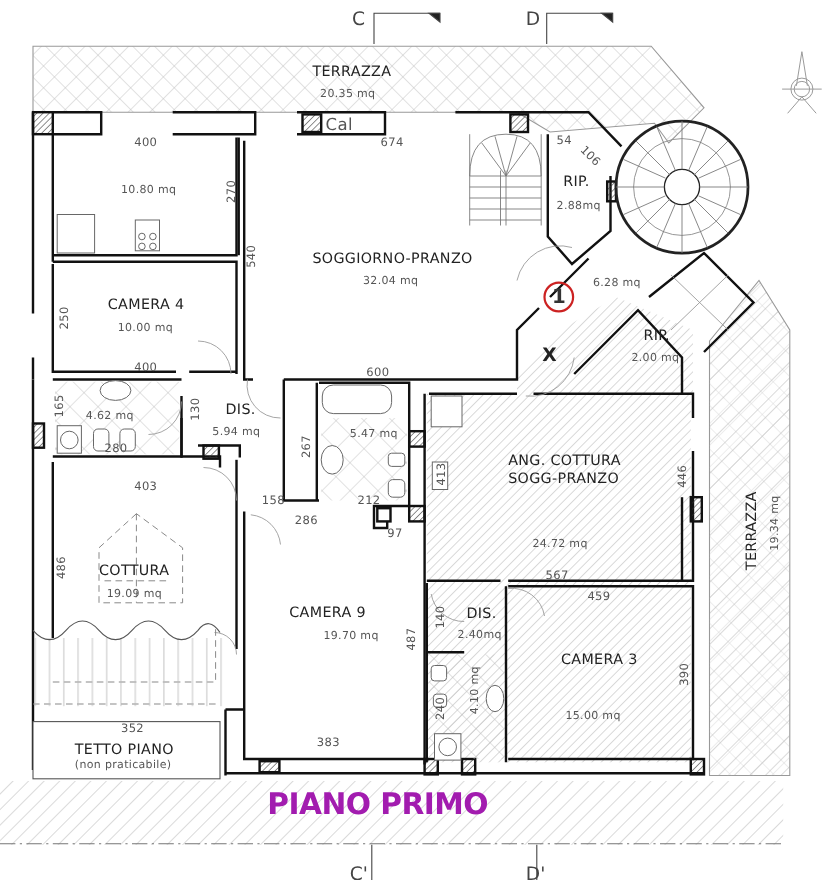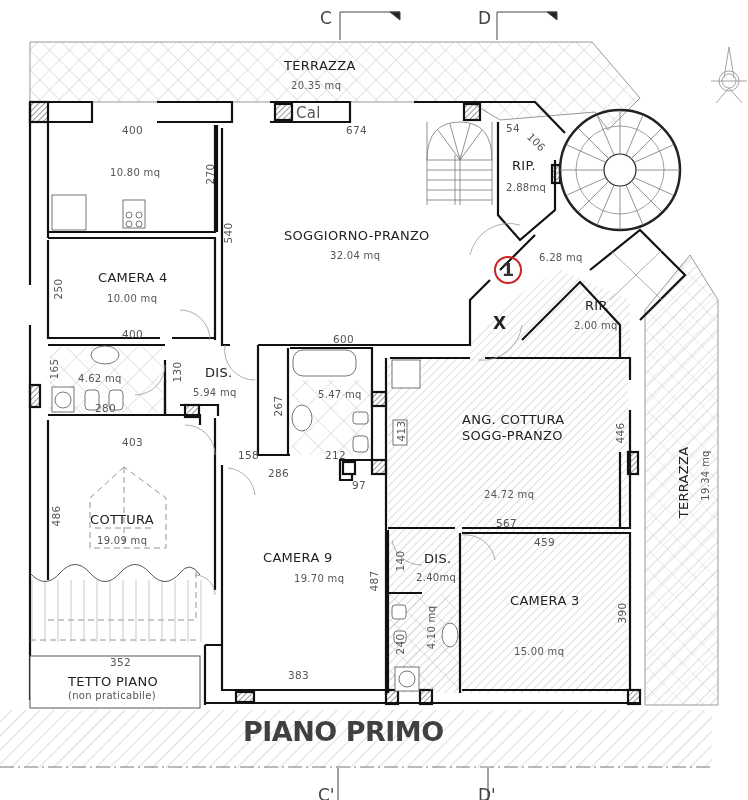--- a/index.html
+++ b/index.html
@@ -3,21 +3,21 @@
 <meta charset="utf-8">
 <style>
   html,body{margin:0;padding:0;background:#ffffff;}
   body{width:748px;height:800px;position:relative;overflow:hidden;font-family:"Liberation Sans",sans-serif;}
   #plan{position:absolute;left:0;top:0;width:748px;height:800px;}
   .lbl{position:absolute;white-space:nowrap;color:#333;font-family:"DejaVu Sans",sans-serif;letter-spacing:0.3px;}
   .room-name{font-size:13px;color:#222;}
   .area{font-size:10px;color:#555;}
   .dim{font-size:10.5px;color:#555;}
   .vert{transform:rotate(-90deg);transform-origin:center center;}
-  .title{position:absolute;left:243px;top:716px;font-family:"DejaVu Sans",sans-serif;font-weight:bold;font-size:27px;color:#404040;letter-spacing:-0.5px;}
+  .title{position:absolute;left:243px;top:716px;font-family:"DejaVu Sans",sans-serif;font-weight:bold;font-size:27px;color:#a21caf;letter-spacing:-0.5px;}
   .section{position:absolute;font-size:17px;color:#444;font-family:"DejaVu Sans",sans-serif;}
   .marker{position:absolute;left:494px;top:256px;width:28px;height:28px;border:2px solid #cc2222;border-radius:50%;box-sizing:border-box;text-align:center;line-height:24px;font-weight:bold;font-size:18px;color:#333;font-family:"DejaVu Sans",sans-serif;}
 </style>
 </head>
 <body>
 
 <svg id="plan" viewBox="0 0 748 800" xmlns="http://www.w3.org/2000/svg">
   <defs>
     <pattern id="cross" width="14" height="14" patternUnits="userSpaceOnUse" patternTransform="rotate(45)">
       <path d="M0 0H14M0 0V14" stroke="#bbb" stroke-width="0.8" fill="none"></path>

